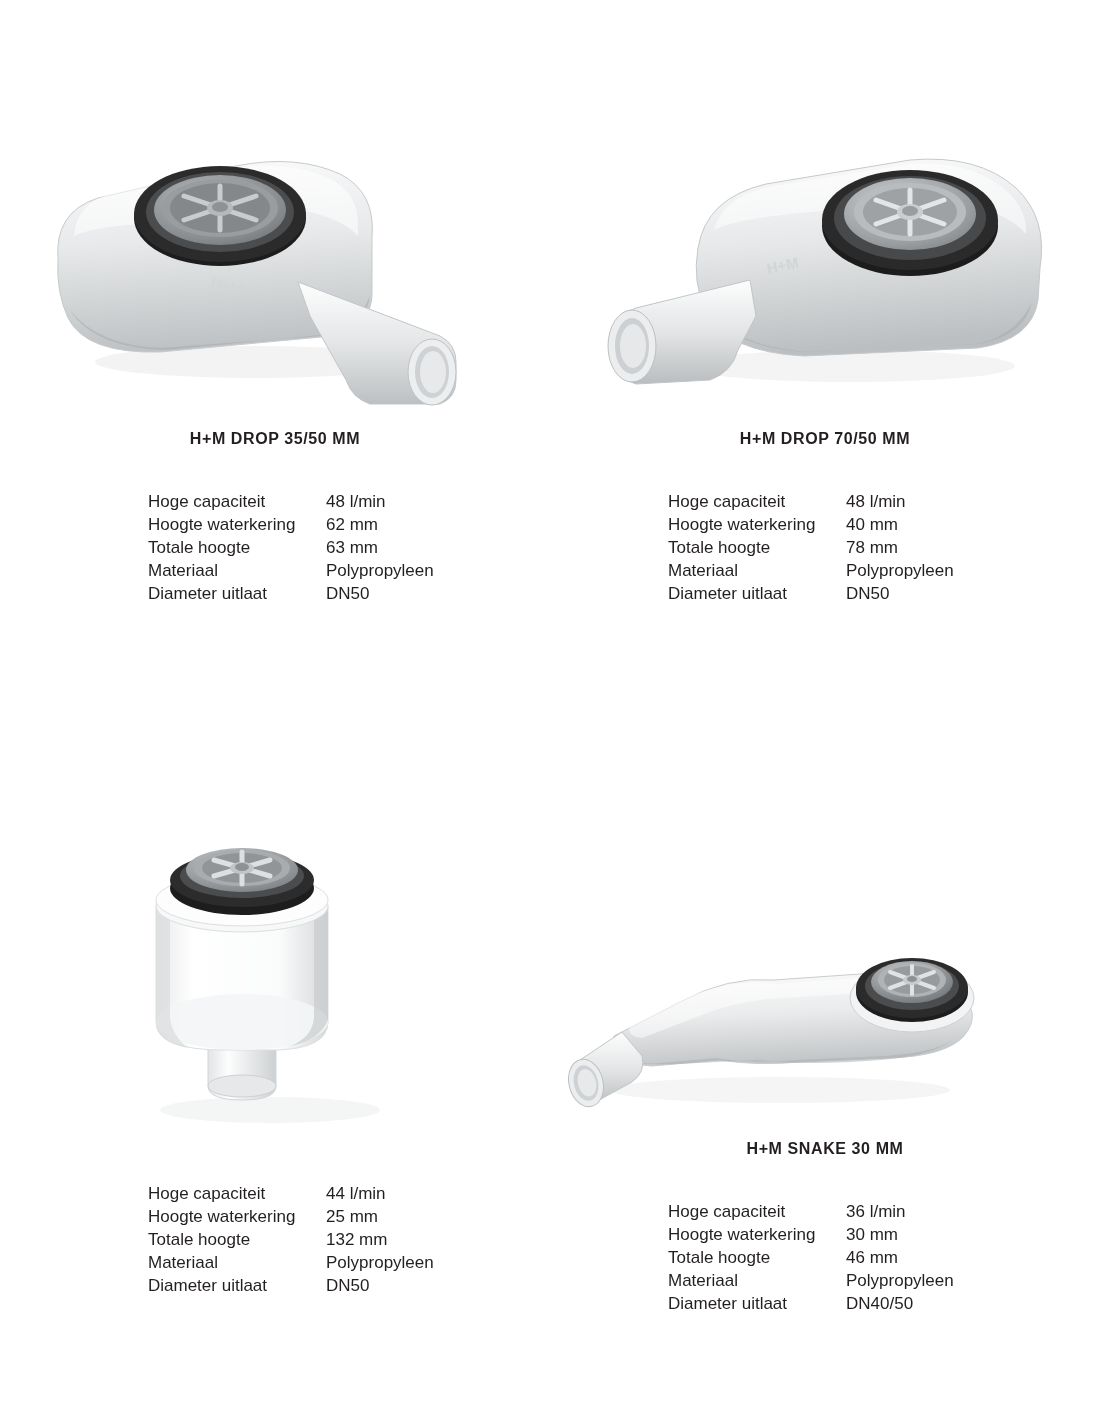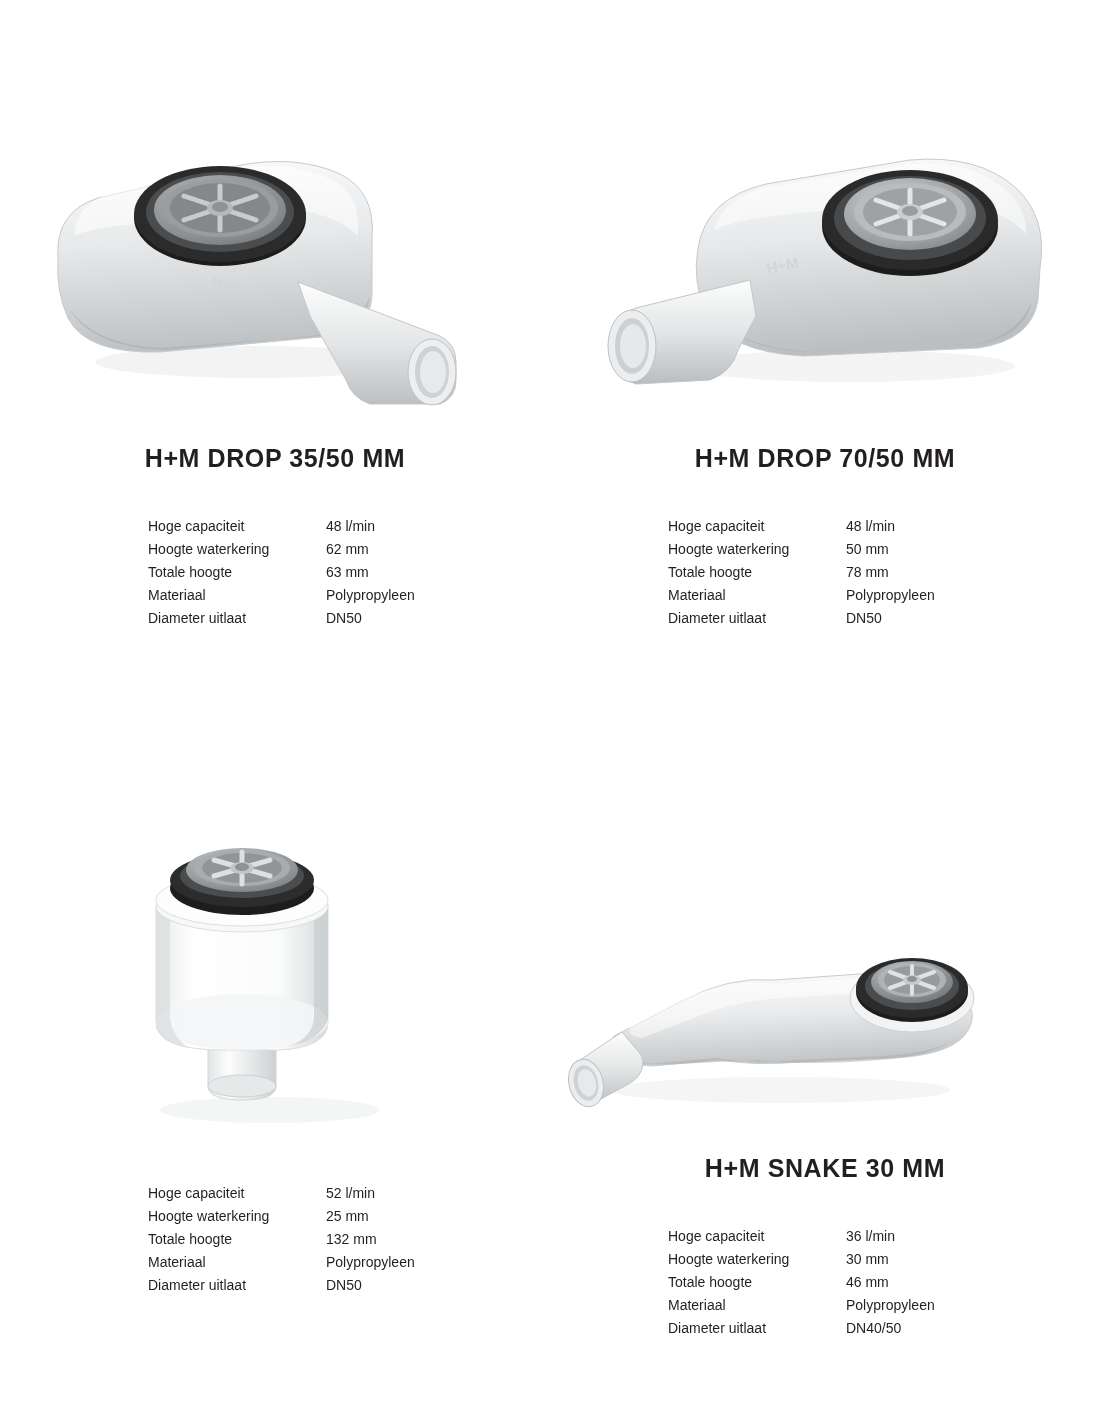--- a/index.html
+++ b/index.html
@@ -36,32 +36,32 @@
     position: relative;
     box-sizing: border-box;
   }
   .figure {
     position: relative;
     height: 290px;
     width: 100%;
   }
   .title {
     text-align: center;
-    font-size: 25px;
+    font-size: 16px;
     font-weight: bold;
     letter-spacing: 0.6px;
-    margin-top: 14px;
+    margin-top: 0;
   }
   .specs {
     margin: 42px 0 0 0;
     padding: 0 0 0 0;
   }
   .spec-row {
     display: flex;
-    font-size: 14px;
+    font-size: 17px;
     line-height: 23px;
   }
   .spec-label {
     width: 178px;
     flex: 0 0 178px;
   }
   .spec-value {
     flex: 1 1 auto;
   }
   
@@ -223,21 +223,21 @@
         </div>
       </div>
       <div class="title">H+M DROP 70/50 MM</div>
       <div class="specs">
         <div class="spec-row">
           <div class="spec-label">Hoge capaciteit</div>
           <div class="spec-value">48 l/min</div>
         </div>
         <div class="spec-row">
           <div class="spec-label">Hoogte waterkering</div>
-          <div class="spec-value">50 mm</div>
+          <div class="spec-value">40 mm</div>
         </div>
         <div class="spec-row">
           <div class="spec-label">Totale hoogte</div>
           <div class="spec-value">78 mm</div>
         </div>
         <div class="spec-row">
           <div class="spec-label">Materiaal</div>
           <div class="spec-value">Polypropyleen</div>
         </div>
         <div class="spec-row">
@@ -300,21 +300,21 @@
               <line x1="122" y1="58" x2="150" y2="66"></line>
             </g>
             <ellipse cx="122" cy="58" rx="12" ry="6" fill="#c2c5c7"></ellipse>
             <ellipse cx="122" cy="57" rx="7" ry="4" fill="#8f9295"></ellipse>
           </svg>
         </div>
       </div>
       <div class="specs">
         <div class="spec-row">
           <div class="spec-label">Hoge capaciteit</div>
-          <div class="spec-value">52 l/min</div>
+          <div class="spec-value">44 l/min</div>
         </div>
         <div class="spec-row">
           <div class="spec-label">Hoogte waterkering</div>
           <div class="spec-value">25 mm</div>
         </div>
         <div class="spec-row">
           <div class="spec-label">Totale hoogte</div>
           <div class="spec-value">132 mm</div>
         </div>
         <div class="spec-row">

